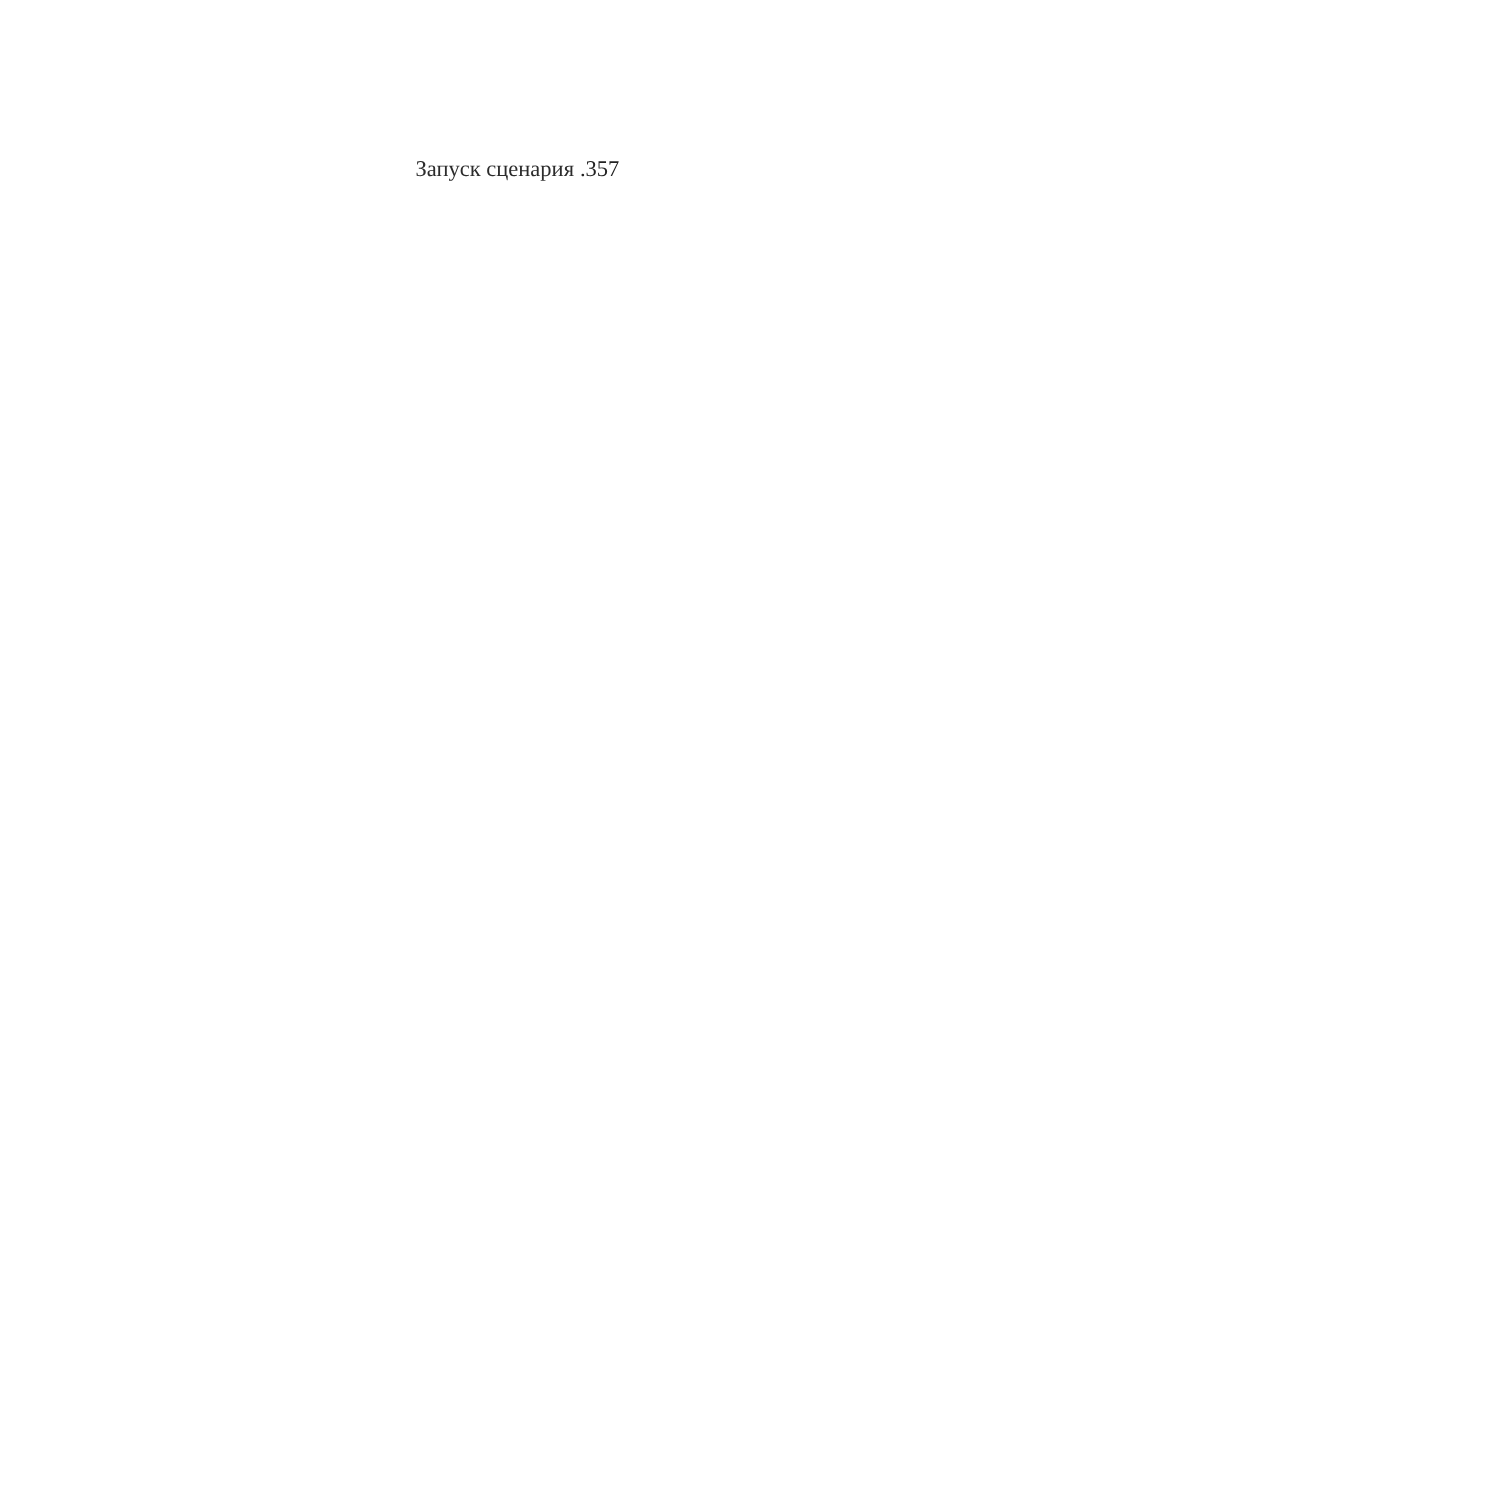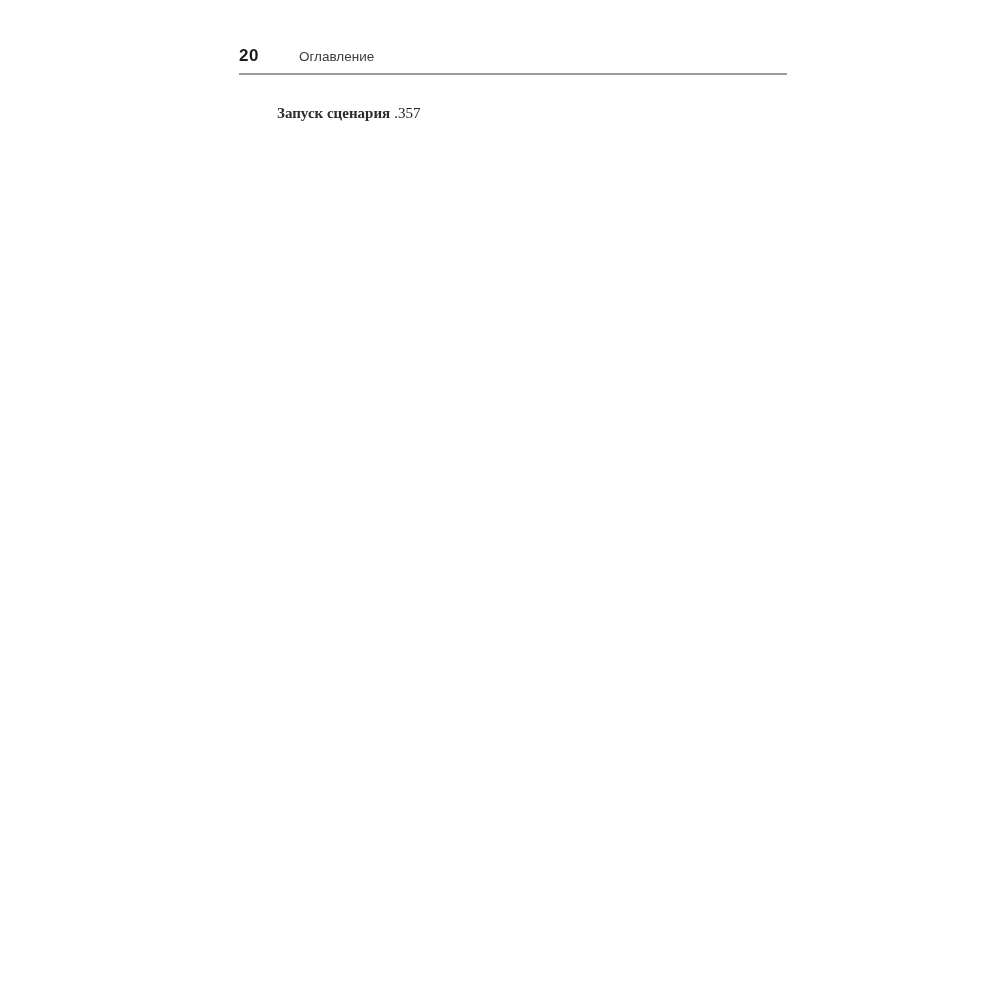--- a/index.html
+++ b/index.html
@@ -45,21 +45,21 @@
   .toc {
     position: absolute;
     left: 240px;
     top: 104px;
     width: 548px;
   }
   .row {
     display: flex;
     align-items: baseline;
   }
-  .row .label { white-space: nowrap; font-weight: bold; }
+  .row .label { white-space: nowrap; }
   .row .dots {
     flex: 1;
     overflow: hidden;
     white-space: nowrap;
     margin: 0 2px;
   }
   .row .dots::before {
     content: " . . . . . . . . . . . . . . . . . . . . . . . . . . . . . . . . . . . . . . . . . . . . . . . . . . . . . . . . . . . . . . . . . . . . . . . .";
     letter-spacing: 2.9px;
   }
@@ -70,24 +70,20 @@
     line-height: 19px;
     color: #2c2c2c;
     padding-left: 37px;
   }
 </style>
 </head>
 <body>
 
 <div class="page">
 
-  <div class="running-header">
-    <span class="folio">20</span>
-    <span class="running-title">Оглавление</span>
-  </div>
 
   <div class="toc">
       <div class="row sub">
         <span class="label">Запуск сценария</span>
         <span class="dots"></span>
         <span class="page">.357</span>
       </div>
     </div>
 
 </div>

